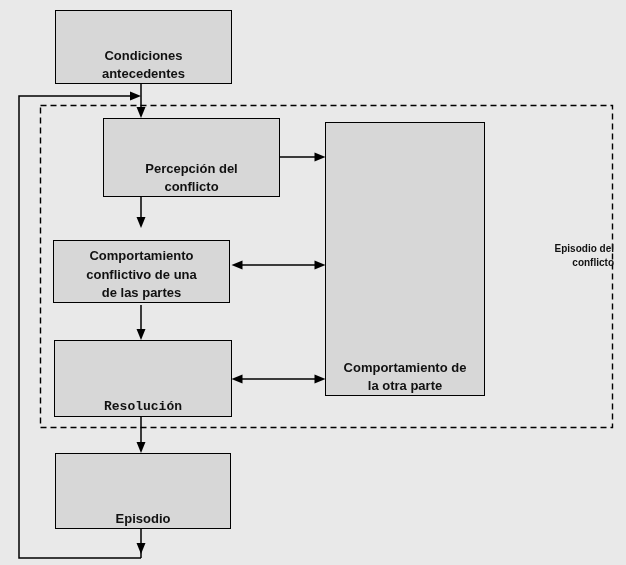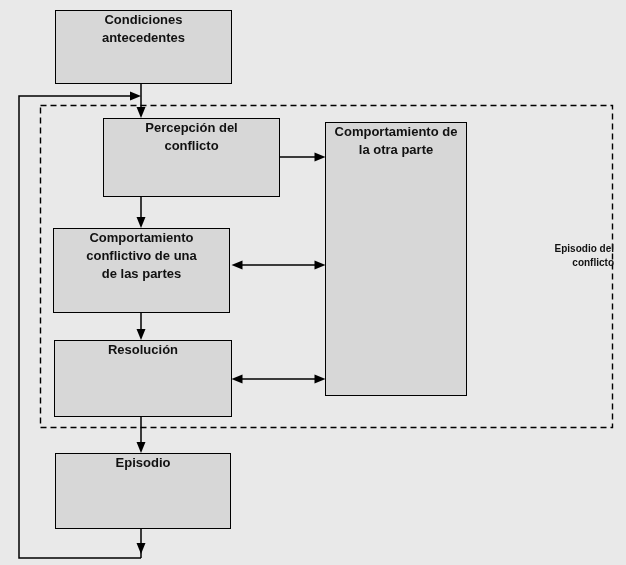--- a/index.html
+++ b/index.html
@@ -23,35 +23,35 @@
   .connector-layer{
     position:absolute;left:0;top:0;
     width:626px;height:565px;
     z-index:1;
   }
   .node{
     position:absolute;
     box-sizing:border-box;
     background:var(--box-fill);
     border:1.5px solid var(--line);
-    display:flex;align-items:flex-start;justify-content:center;
+    display:flex;align-items:flex-end;justify-content:center;
     text-align:center;
     font-weight:bold;
     font-size:13px;
     line-height:1.4;
     color:var(--text);
     white-space:pre-line;
     z-index:2;
   }
   .node-condiciones{left:55px;top:10px;width:177px;height:74px;}
   .node-percepcion{left:55px;top:118px;width:177px;height:79px;margin-left:48px;}
-  .node-comportamiento-una{left:53px;top:228px;width:177px;height:85px;}
-  .node-resolucion{left:54px;top:340px;width:178px;height:77px;}
+  .node-comportamiento-una{left:53px;top:240px;width:177px;height:63px;}
+  .node-resolucion{left:54px;top:340px;width:178px;height:77px;font-family:Liberation Mono, monospace;}
   .node-resultado{left:55px;top:453px;width:176px;height:76px;}
-  .node-otra-parte{left:325px;top:122px;width:142px;height:274px;}
+  .node-otra-parte{left:325px;top:122px;width:160px;height:274px;}
   .episode-label{
     position:absolute;
     left:496px;top:242px;width:118px;
     text-align:right;
     font-weight:bold;
     font-size:10px;
     line-height:1.4;
     color:var(--text);
     white-space:pre-line;
     z-index:2;

